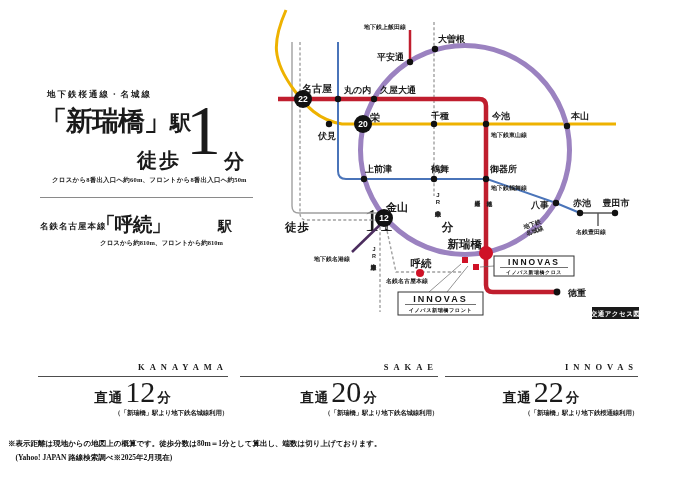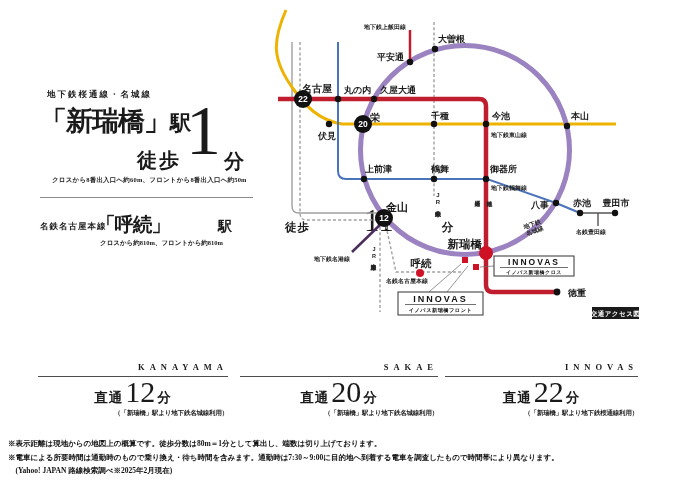--- a/index.html
+++ b/index.html
@@ -220,17 +220,16 @@
     <div class="dest-time">
       <span class="dt-pre">直通</span>
       <span class="dt-num">22</span>
       <span class="dt-unit">分</span>
     </div>
     <div class="dest-note">（「新瑞橋」駅より地下鉄桜通線利用）</div>
   </div>
 
   <div class="abs footnotes">
     <div>※表示距離は現地からの地図上の概算です。徒歩分数は80m＝1分として算出し、端数は切り上げております。</div>
-    <div>※電車による所要時間は通勤時のもので乗り換え・待ち時間を含みます。通勤時は7:30～9:00に目的地へ到着する電車を調査したもので時間帯により異なります。</div>
     <div>　(Yahoo! JAPAN 路線検索調べ※2025年2月現在)</div>
   </div>
 
 </div>
 
 </body></html>

